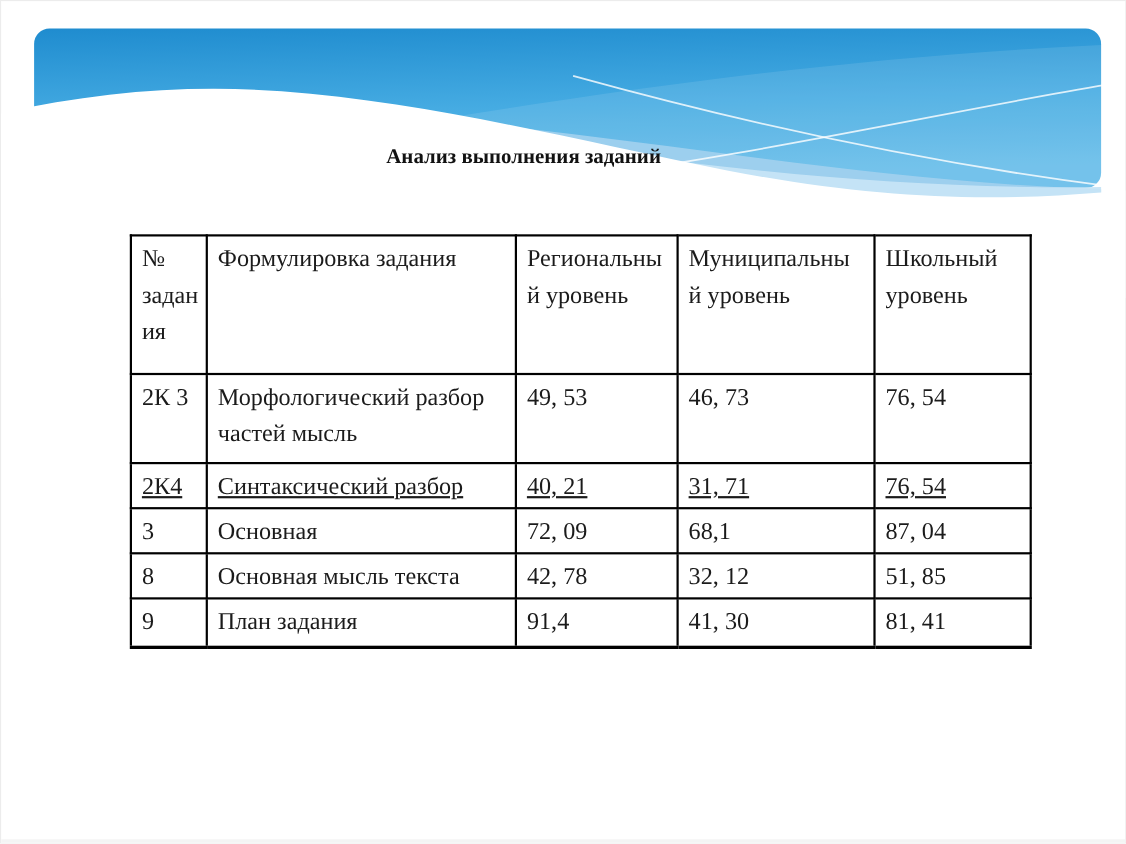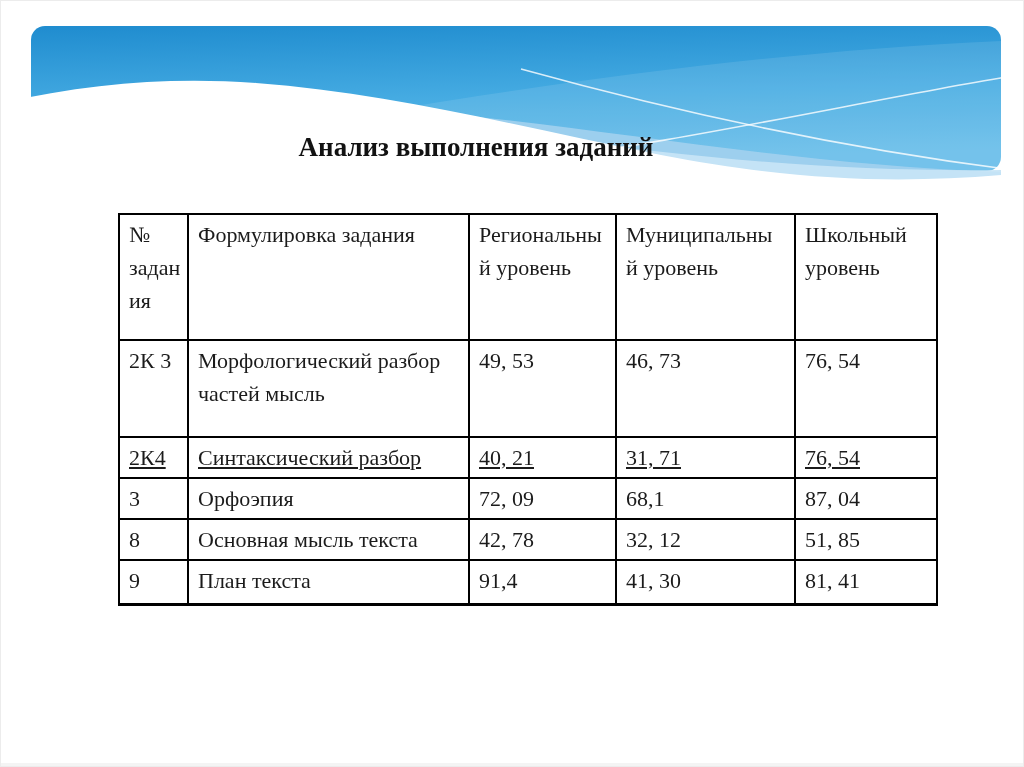--- a/index.html
+++ b/index.html
@@ -31,21 +31,21 @@
     left: 0;
     width: 1024px;
     height: 270px;
     display: block;
   }
   .slide-title {
     position: absolute;
     top: 131px;
     left: 475px;
     transform: translateX(-50%);
-    font-size: 27px;
+    font-size: 19px;
     font-weight: bold;
     color: #121212;
     white-space: nowrap;
     letter-spacing: 0px;
   }
   table.analysis-table {
     position: absolute;
     left: 117px;
     top: 212px;
     width: 818px;
@@ -63,21 +63,21 @@
     padding: 3px 9px 3px 9px;
     line-height: 33px;
     white-space: pre-line;
     overflow: hidden;
   }
   .analysis-table tr.last-row th,
   .analysis-table tr.last-row td {
     border-bottom-width: 3px;
   }
   .analysis-table tr.header-row { height: 126px; }
-  .analysis-table tr.row-0 { height: 97px; }
+  .analysis-table tr.row-0 { height: 81px; }
   .analysis-table tr.row-1 { height: 40px; text-decoration: underline; }
   .analysis-table tr.row-2 { height: 38px; }
   .analysis-table tr.row-3 { height: 38px; }
   .analysis-table tr.row-4 { height: 44px; }
 </style>
 </head>
 <body>
 
 <div class="slide">
 
@@ -137,35 +137,35 @@
       </tr>
       <tr class="row-1">
         <td>2К4</td>
         <td>Синтаксический разбор</td>
         <td>40, 21</td>
         <td>31, 71</td>
         <td>76, 54</td>
       </tr>
       <tr class="row-2">
         <td>3</td>
-        <td>Орфоэпия</td>
+        <td>Основная</td>
         <td>72, 09</td>
         <td>68,1</td>
         <td>87, 04</td>
       </tr>
       <tr class="row-3">
         <td>8</td>
         <td>Основная мысль текста</td>
         <td>42, 78</td>
         <td>32, 12</td>
         <td>51, 85</td>
       </tr>
       <tr class="row-4 last-row">
         <td>9</td>
-        <td>План текста</td>
+        <td>План задания</td>
         <td>91,4</td>
         <td>41, 30</td>
         <td>81, 41</td>
       </tr>
     </tbody>
   </table>
 
   <div class="slide-bottom-edge"></div>
 </div>
 

